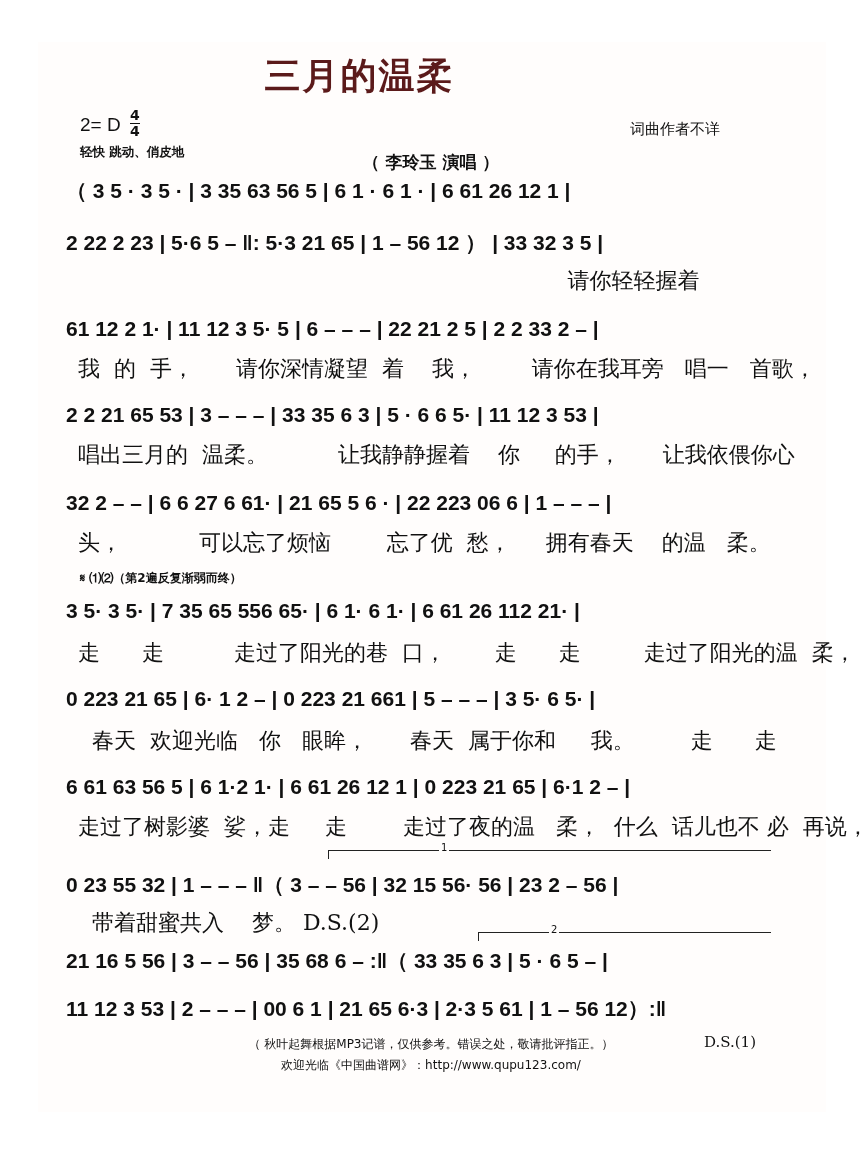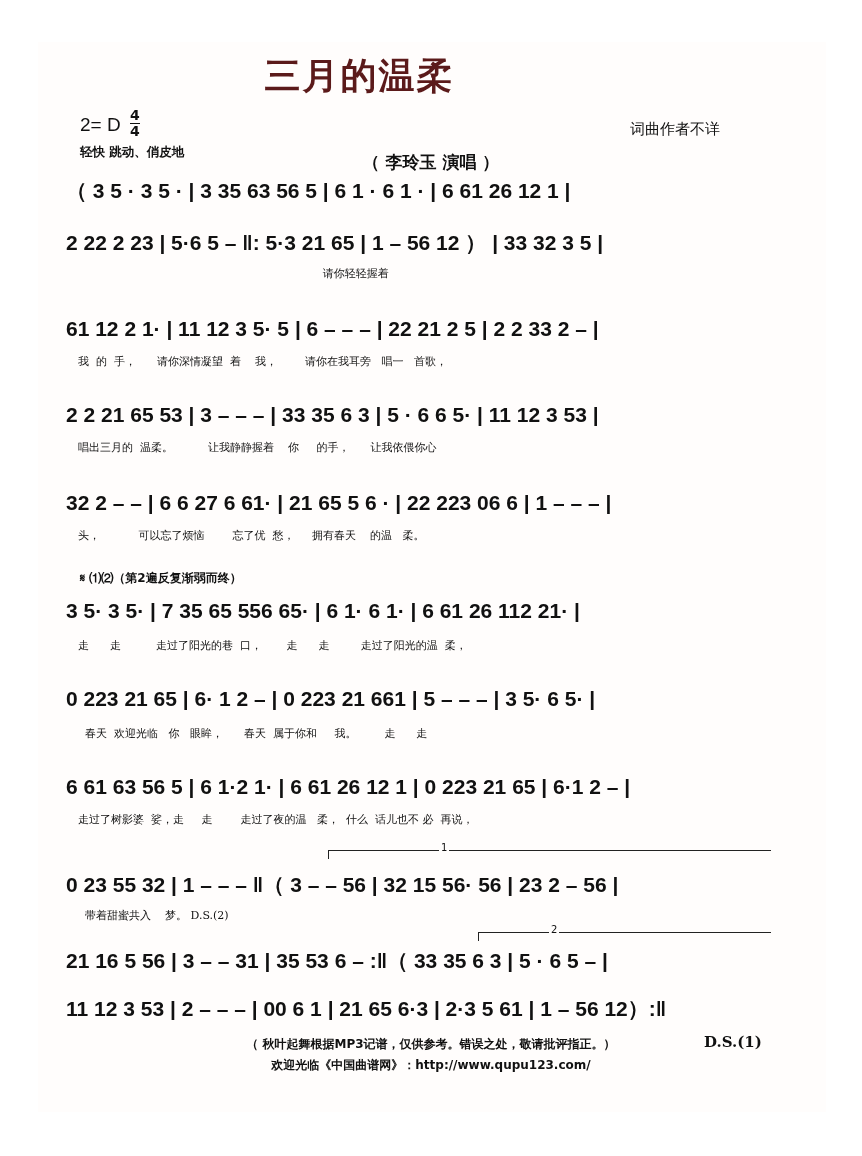--- a/index.html
+++ b/index.html
@@ -6,26 +6,26 @@
   body{width:862px;height:1156px;position:relative;overflow:hidden;font-family:"DejaVu Sans","Liberation Sans",sans-serif;color:#111;}
   .sheet{position:absolute;left:38px;top:42px;width:788px;height:1070px;background:#fffdfc;}
   .title{position:absolute;left:0;width:719px;top:52px;text-align:center;font-size:36px;font-weight:bold;color:#5b1a1a;letter-spacing:2px;}
   .singer{position:absolute;left:0;width:862px;top:103px;text-align:center;font-size:17px;font-weight:bold;margin-top:48px;}
   .key{position:absolute;left:80px;top:114px;font-size:19px;font-family:"Liberation Sans",sans-serif;}
   .frac{position:absolute;left:130px;top:108px;font-size:14px;line-height:15px;text-align:center;font-weight:bold;}
   .frac span{display:block;}
   .tempo{position:absolute;left:80px;top:144px;font-size:12.5px;font-weight:bold;}
   .author{position:absolute;left:630px;top:120px;font-size:15px;font-family:"DejaVu Serif",serif;}
   .line{position:absolute;left:66px;width:712px;height:30px;font-family:"Liberation Sans",sans-serif;font-weight:bold;font-size:21px;white-space:nowrap;display:flex;justify-content:space-between;align-items:center;}
-  .lyric{position:absolute;left:78px;font-size:11px;font-family:"DejaVu Serif",serif;white-space:pre;}
+  .lyric{position:absolute;left:78px;font-size:22px;font-family:"DejaVu Serif",serif;white-space:pre;}
   .segno{position:absolute;left:80px;top:570px;font-size:12px;font-weight:bold;text-align:right;}
   .volta{position:absolute;height:8px;border-top:1px solid #222;border-left:1px solid #222;}
   .volta span{position:absolute;top:-9px;font-size:10px;background:#fffdfc;padding:0 2px;}
-  .note-foot{position:absolute;left:0;width:862px;text-align:center;font-size:12px;font-weight:bold;}
-  .ds1{position:absolute;left:704px;top:1033px;font-size:15px;font-family:"DejaVu Serif",serif;font-weight:bold;}
+  .note-foot{position:absolute;left:0;width:862px;text-align:center;font-size:12px;font-weight:normal;}
+  .ds1{position:absolute;left:704px;top:1033px;font-size:15px;font-family:"DejaVu Serif",serif;}
 </style>
 </head>
 <body>
 
 <div class="sheet"></div>
 
 <div class="title">三月的温柔</div>
 <div class="singer">（ 李玲玉 演唱 ）</div>
 <div class="key">2= D</div>
 <div class="frac">
@@ -64,19 +64,19 @@
     <span style="left:110px">1</span>
   </div>
 
 <div class="line" style="top:870px">0 23 55 32  |  1 – – –  ‖（ 3 – – 56  | 32 15 56· 56 |  23 2 – 56  |</div>
 <div class="lyric" style="top:908px">  带着甜蜜共入    梦。 D.S.(2)</div>
 
 <div class="volta" style="left:478px;top:932px;width:292px;">
     <span style="left:70px">2</span>
   </div>
 
-<div class="line" style="top:946px">21 16 5 56  |  3 – – 31  |  35 53 6 – :‖（ 33 35 6 3  |  5 · 6 5 –  |</div>
+<div class="line" style="top:946px">21 16 5 56  |  3 – – 56  |  35 68 6 – :‖（ 33 35 6 3  |  5 · 6 5 –  |</div>
 
 <div class="line" style="top:994px">11 12 3 53 | 2 – – – | 00 6 1 | 21 65 6·3 | 2·3 5 61 | 1 – 56 12）:‖</div>
 
 <div class="note-foot" style="top:1036px">（ 秋叶起舞根据MP3记谱，仅供参考。错误之处，敬请批评指正。）</div>
 <div class="ds1">D.S.(1)</div>
 <div class="note-foot" style="top:1057px">欢迎光临《中国曲谱网》：http://www.qupu123.com/</div>
 
 </body></html>

